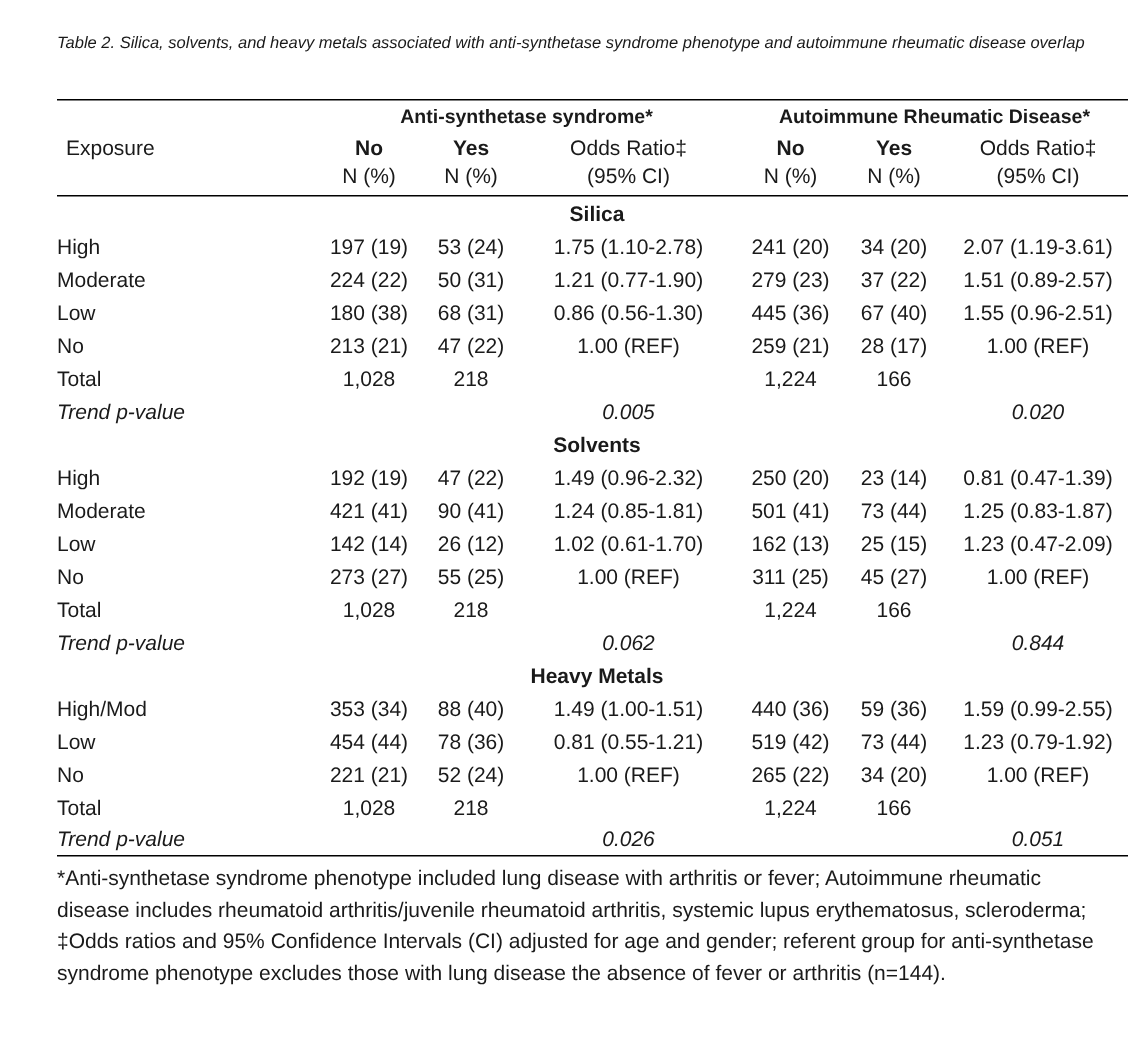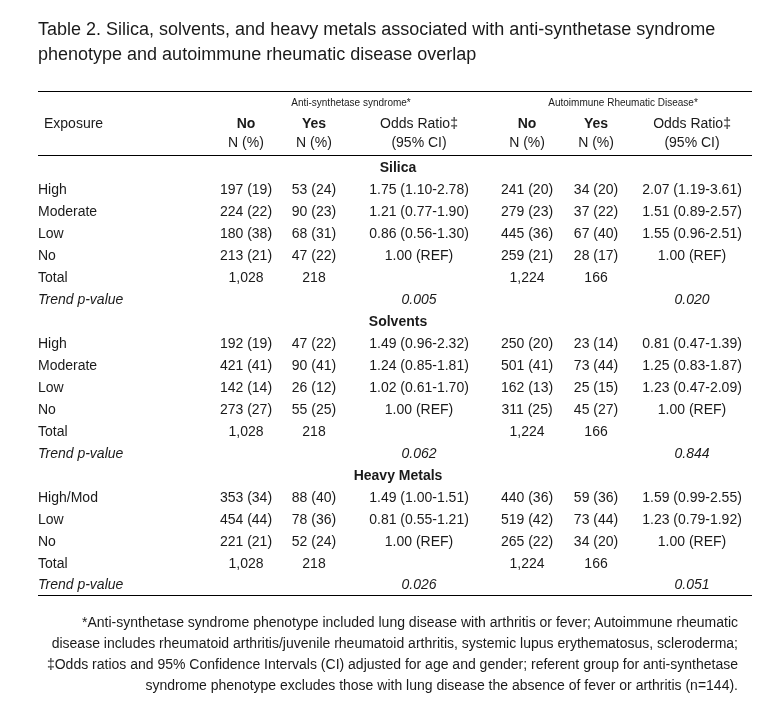--- a/index.html
+++ b/index.html
@@ -6,24 +6,25 @@
   html, body { background: #ffffff; }
   body {
     width: 764px; height: 709px;
     font-family: "Liberation Sans", sans-serif;
     color: #1a1a1a;
     overflow: hidden;
   }
   .page { padding: 17px 16px 0 38px; }
 
   .title {
-    font-size: 18px;
+    font-size: 11px;
     line-height: 25px;
     width: 712px;
     color: #1a1a1a;
+    font-style: italic;
   }
 
   table.data-table {
     border-collapse: collapse;
     table-layout: fixed;
     width: 714px;
     margin-top: 24px;
   }
   thead {
     border-top: 1.5px solid #000;
@@ -32,38 +33,37 @@
   tbody { border-bottom: 1.5px solid #000; }
 
   th, td {
     font-size: 14px;
     font-weight: normal;
     white-space: nowrap;
     text-align: center;
     vertical-align: middle;
     padding: 0;
   }
-  tr.group-row th { height: 21px; font-size: 10px; font-weight: normal; }
+  tr.group-row th { height: 21px; font-size: 13px; font-weight: bold; }
   tr.colhead-row th { height: 20px; }
   tr.colhead-row th.bold { font-weight: bold; }
   tr.colhead-row th.exposure-h { text-align: left; padding-left: 6px; }
   tr.sub-row th { height: 23px; vertical-align: top; padding-top: 1px; }
 
   tbody td { height: 22px; }
   td.section { text-align: center; font-weight: bold; padding-left: 6px; }
   td.label { text-align: left; padding-right: 19px; }
   td.italic { font-style: italic; }
 
   .footnote {
     font-size: 14px;
     line-height: 21px;
     width: 700px;
-    margin-top: 16px;
+    margin-top: 4px;
     color: #1a1a1a;
-    text-align: right;
   }
 </style>
 </head>
 <body>
 
 <div class="page">
 
   <p class="title">Table 2. Silica, solvents, and heavy metals associated with anti-synthetase syndrome phenotype and autoimmune rheumatic disease overlap</p>
 
   <table class="data-table">
@@ -110,21 +110,21 @@
           <td>197 (19)</td>
           <td>53 (24)</td>
           <td>1.75 (1.10-2.78)</td>
           <td>241 (20)</td>
           <td>34 (20)</td>
           <td>2.07 (1.19-3.61)</td>
         </tr>
         <tr>
           <td class="label">Moderate</td>
           <td>224 (22)</td>
-          <td>90 (23)</td>
+          <td>50 (31)</td>
           <td>1.21 (0.77-1.90)</td>
           <td>279 (23)</td>
           <td>37 (22)</td>
           <td>1.51 (0.89-2.57)</td>
         </tr>
         <tr>
           <td class="label">Low</td>
           <td>180 (38)</td>
           <td>68 (31)</td>
           <td>0.86 (0.56-1.30)</td>

